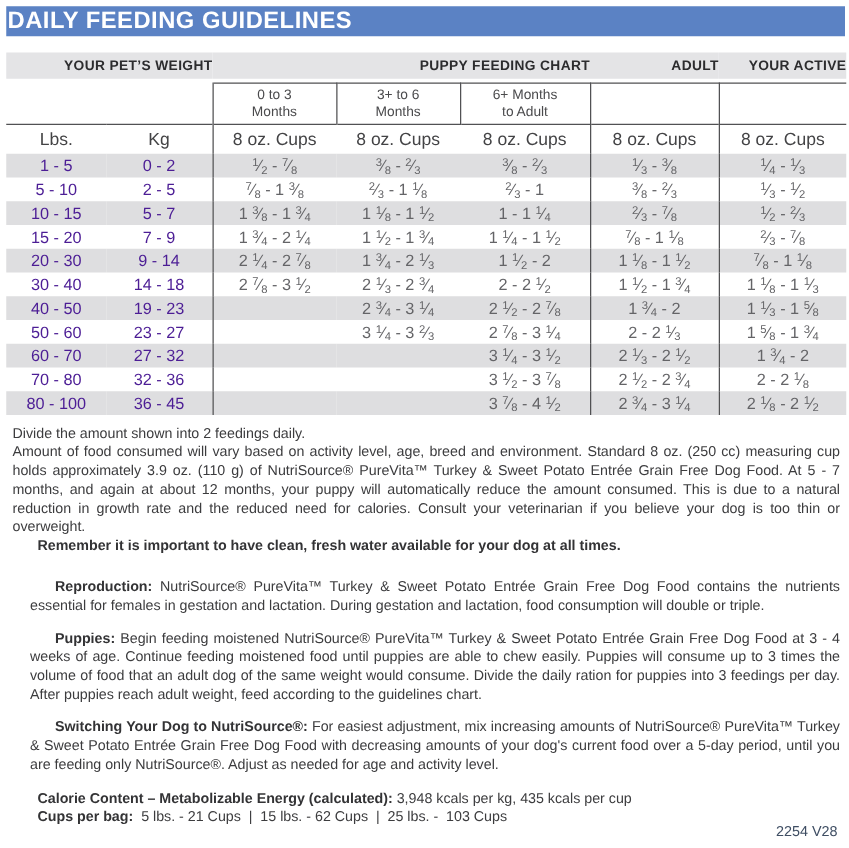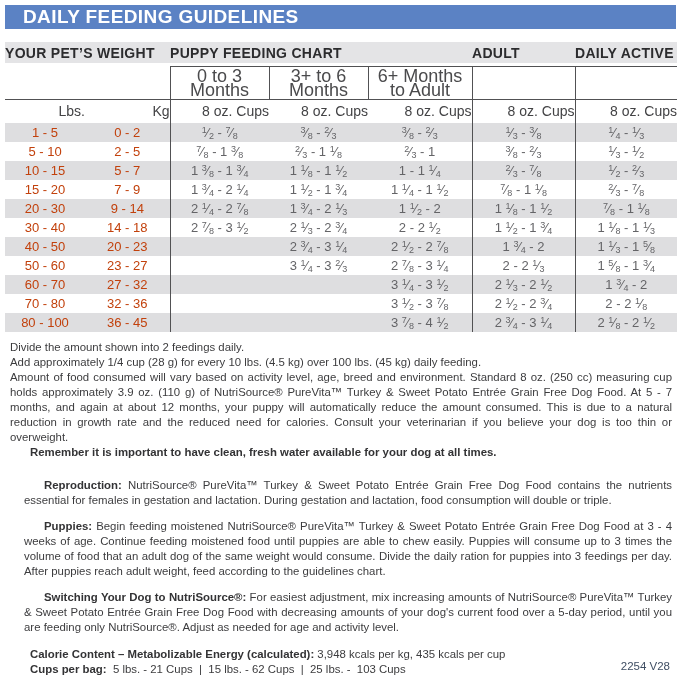--- a/index.html
+++ b/index.html
@@ -1,40 +1,40 @@
 <!DOCTYPE html>
 <html><head>
 <meta charset="utf-8">
 <style>
   * { margin:0; padding:0; box-sizing:border-box; }
   html,body { width:679px; height:678px; background:#ffffff; overflow:hidden; position:relative;
     font-family:"Liberation Sans", sans-serif; color:#3d3d3f; }
 
   .banner { margin:5px 3px 0 5px; height:24px; background:#5b82c4; color:#ffffff;
-    font-size:19px; font-weight:bold; letter-spacing:0.4px; line-height:24px; padding-left:18px; }
+    font-size:19px; font-weight:bold; letter-spacing:0.4px; line-height:24px; padding-left:1px; }
 
   table.feed { border-collapse:collapse; margin:13px 0 0 5px; width:672px; table-layout:fixed; }
   col.c-lbs{width:80px} col.c-kg{width:85px} col.c-p1{width:99px} col.c-p2{width:99px}
   col.c-p3{width:104px} col.c-ad{width:103px} col.c-la{width:102px}
 
-  tr.band th { background:#e4e4e6; height:21px; font-size:14px; font-weight:bold;
-    color:#2c2c2e; letter-spacing:0.3px; text-align:left; }
+  tr.band th { background:#e4e4e6; height:21px; font-size:11px; font-weight:bold;
+    color:#2c2c2e; letter-spacing:0.3px; text-align:right; }
   tr.gap td { height:3px; border:none; }
 
-  tr.age td { height:33px; font-size:18px; color:#4a4a4c; text-align:center; line-height:14px;
+  tr.age td { height:33px; font-size:11px; color:#4a4a4c; text-align:center; line-height:14px;
     vertical-align:middle; }
   .bt { border-top:1px solid #515153; }
   .br { border-right:1px solid #515153; }
 
-  tr.units td { height:24px; font-size:14px; color:#434345; text-align:right;
+  tr.units td { height:24px; font-size:14px; color:#434345; text-align:center;
     border-top:1px solid #515153; }
 
   tbody td { height:19px; text-align:center; vertical-align:middle; }
   tbody tr.alt td { background:#dedee0; }
-  td.w { font-size:13px; color:#c2410c; }
+  td.w { font-size:13px; color:#4c1d95; }
   td.v { font-size:13px; color:#646467; }
   .fr { white-space:nowrap; }
   .fr sup { font-size:9px; vertical-align:4px; }
   .fr sub { font-size:9px; vertical-align:-2px; }
 
   .notes { margin:8px 7px 18px 10px; font-size:11.4px; line-height:15px; color:#3c3c3e; }
   .notes p.just, p.sec { text-align:justify; }
   p.sec { margin:11px 7px 0 24px; font-size:11.4px; line-height:15px; color:#3c3c3e; }
   .notes .bold, p.sec b, .metrics b { font-weight:bold; color:#333335;padding-left:20px; }
   .metrics { margin:12px 7px 0 10px; font-size:11.4px; line-height:15px; color:#3c3c3e; }
@@ -54,21 +54,21 @@
       <col class="c-p2">
       <col class="c-p3">
       <col class="c-ad">
       <col class="c-la">
   </colgroup>
   <thead>
     <tr class="band">
       <th colspan="2">YOUR PET’S WEIGHT</th>
       <th colspan="3">PUPPY FEEDING CHART</th>
       <th>ADULT</th>
-      <th>DAILY ACTIVE</th>
+      <th>YOUR ACTIVE</th>
     </tr>
     <tr class="gap">
         <td colspan="7"></td>
       </tr>
     <tr class="age">
       <td colspan="2" class="br"></td>
       <td class="bt br">
         <div>0 to 3</div>
         <div>Months</div>
       </td>
@@ -143,21 +143,21 @@
         <td class="w">30 - 40</td>
         <td class="w br">14 - 18</td>
         <td class="v">2 <span class="fr"><sup>7</sup>⁄<sub>8</sub></span> - 3 <span class="fr"><sup>1</sup>⁄<sub>2</sub></span></td>
         <td class="v">2 <span class="fr"><sup>1</sup>⁄<sub>3</sub></span> - 2 <span class="fr"><sup>3</sup>⁄<sub>4</sub></span></td>
         <td class="v br">2 - 2 <span class="fr"><sup>1</sup>⁄<sub>2</sub></span></td>
         <td class="v br">1 <span class="fr"><sup>1</sup>⁄<sub>2</sub></span> - 1 <span class="fr"><sup>3</sup>⁄<sub>4</sub></span></td>
         <td class="v">1 <span class="fr"><sup>1</sup>⁄<sub>8</sub></span> - 1 <span class="fr"><sup>1</sup>⁄<sub>3</sub></span></td>
       </tr>
       <tr class="alt">
         <td class="w">40 - 50</td>
-        <td class="w br">20 - 23</td>
+        <td class="w br">19 - 23</td>
         <td class="v"></td>
         <td class="v">2 <span class="fr"><sup>3</sup>⁄<sub>4</sub></span> - 3 <span class="fr"><sup>1</sup>⁄<sub>4</sub></span></td>
         <td class="v br">2 <span class="fr"><sup>1</sup>⁄<sub>2</sub></span> - 2 <span class="fr"><sup>7</sup>⁄<sub>8</sub></span></td>
         <td class="v br">1 <span class="fr"><sup>3</sup>⁄<sub>4</sub></span> - 2</td>
         <td class="v">1 <span class="fr"><sup>1</sup>⁄<sub>3</sub></span> - 1 <span class="fr"><sup>5</sup>⁄<sub>8</sub></span></td>
       </tr>
       <tr>
         <td class="w">50 - 60</td>
         <td class="w br">23 - 27</td>
         <td class="v"></td>
@@ -191,21 +191,20 @@
         <td class="v"></td>
         <td class="v br">3 <span class="fr"><sup>7</sup>⁄<sub>8</sub></span> - 4 <span class="fr"><sup>1</sup>⁄<sub>2</sub></span></td>
         <td class="v br">2 <span class="fr"><sup>3</sup>⁄<sub>4</sub></span> - 3 <span class="fr"><sup>1</sup>⁄<sub>4</sub></span></td>
         <td class="v">2 <span class="fr"><sup>1</sup>⁄<sub>8</sub></span> - 2 <span class="fr"><sup>1</sup>⁄<sub>2</sub></span></td>
       </tr>
     </tbody>
 </table>
 
 <div class="notes">
   <p>Divide the amount shown into 2 feedings daily.</p>
-  <p>Add approximately 1/4 cup (28 g) for every 10 lbs. (4.5 kg) over 100 lbs. (45 kg) daily feeding.</p>
   <p class="just">Amount of food consumed will vary based on activity level, age, breed and environment. Standard 8 oz. (250 cc) measuring cup holds approximately 3.9 oz. (110 g)  of NutriSource® PureVita™ Turkey &amp; Sweet Potato Entrée Grain Free Dog Food. At 5 - 7 months, and again at about 12 months, your puppy will automatically reduce the amount consumed. This is due to a natural reduction in growth rate and the reduced need for calories. Consult your veterinarian if you believe your dog is too thin or overweight.</p>
   <p class="bold">Remember it is important to have clean, fresh water available for your dog at all times.</p>
 </div>
 
 <p class="sec"><b>Reproduction:</b><span> NutriSource® PureVita™ Turkey &amp; Sweet Potato Entrée Grain Free Dog Food contains the nutrients essential for females in gestation and lactation. During gestation and lactation, food consumption will double or triple.</span></p>
 
 <p class="sec"><b>Puppies:</b><span> Begin feeding moistened NutriSource® PureVita™ Turkey &amp; Sweet Potato Entrée Grain Free Dog Food at 3 - 4 weeks of age. Continue feeding moistened food until puppies are able to chew easily. Puppies will consume up to 3 times the volume of food that an adult dog of the same weight would consume. Divide the daily ration for puppies into 3 feedings per day. After puppies reach adult weight, feed according to the guidelines chart.</span></p>
 
 <p class="sec"><b>Switching Your Dog to NutriSource®:</b><span> For easiest adjustment, mix increasing amounts of NutriSource® PureVita™ Turkey &amp; Sweet Potato Entrée Grain Free Dog Food with decreasing amounts of your dog's current food over a 5-day period, until you are feeding only NutriSource®. Adjust as needed for age and activity level.</span></p>
 

